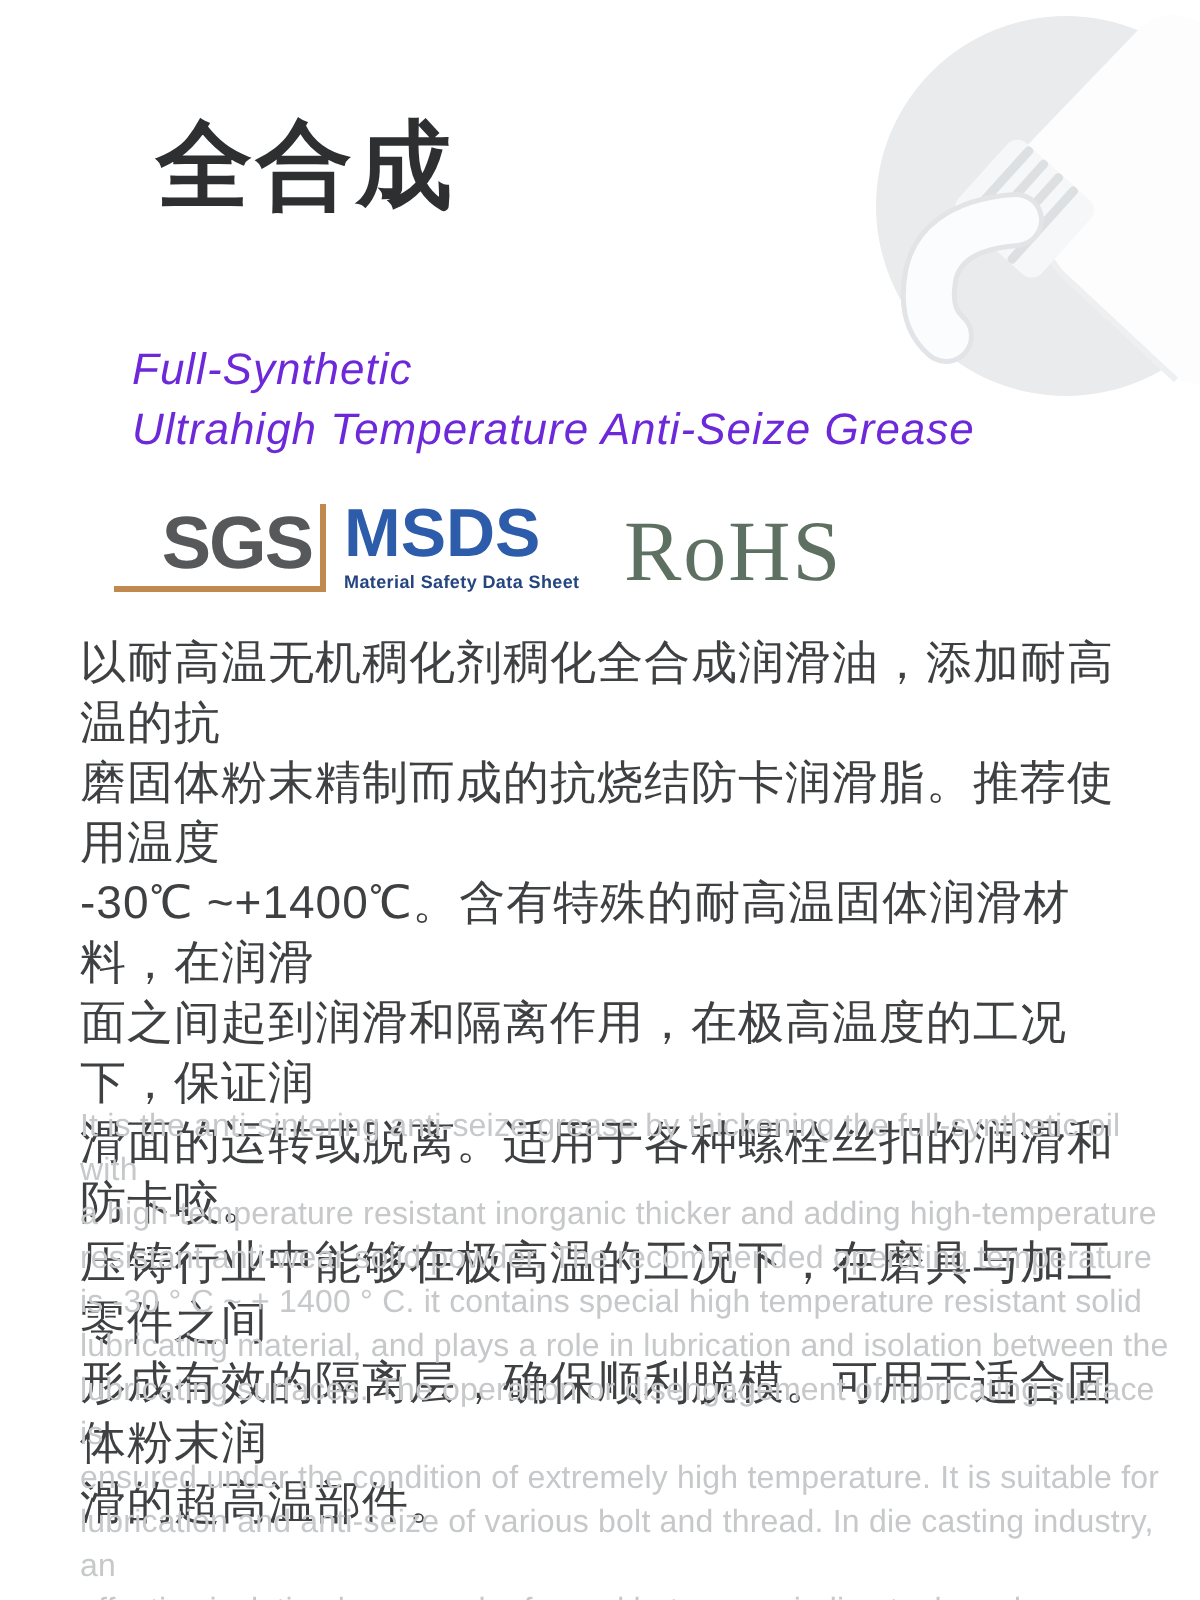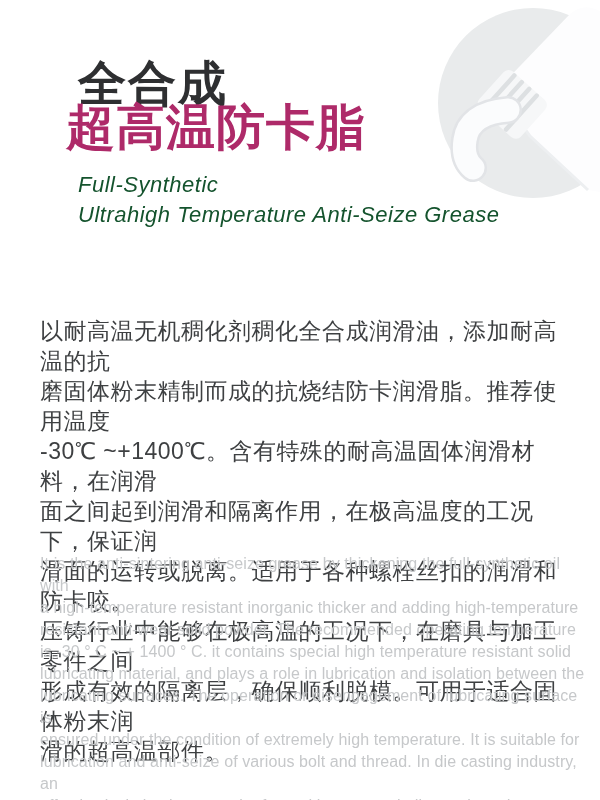--- a/index.html
+++ b/index.html
@@ -13,22 +13,22 @@
     position:absolute; left:66px; top:44px; margin:12px;
     font-size:48px; line-height:56px; color:#2e2f31;
     font-weight:600; letter-spacing:2px;
   }
   .title2 {
     position:absolute; left:66px; top:99px; margin:0;
     font-size:49px; line-height:56px; color:#ae2a69;
     font-weight:800; letter-spacing:1px;
   }
   .subtitle {
-    position:absolute; left:78px; top:170px; margin:0;
-    font-size:22px; line-height:30px; color:#14532d;
+    position:absolute; left:66px; top:170px; margin:0;
+    font-size:22px; line-height:30px; color:#6d28d9;
     font-style:italic; font-weight:500; letter-spacing:0.5px;
     white-space:pre-line;
   }
   .certs { position:absolute; left:57px; top:248px; width:380px; height:60px; }
   .sgs { position:absolute; left:0; top:4px; width:106px; height:44px; }
   .sgs-label {
     position:absolute; right:7px; top:0;
     font-size:37px; font-weight:700; color:#57585a;
     letter-spacing:-1px; line-height:40px;
   }
@@ -78,24 +78,37 @@
         <rect x="68" y="104" width="50" height="4.5" rx="2" fill="#dde0e2"></rect>
         <rect x="68" y="114" width="50" height="4.5" rx="2" fill="#dde0e2"></rect>
       </g>
 
       <path d="M 88 110 C 60 112 47 124 45 140 C 43 153 46 162 53 168" stroke="#e2e4e7" stroke-width="28" fill="none" stroke-linecap="round"></path>
       <path d="M 88 110 C 60 112 47 124 45 140 C 43 153 46 162 53 168" stroke="#fbfcfd" stroke-width="23" fill="none" stroke-linecap="round"></path>
     </svg>
   </div>
 
   <h1 class="title1">全合成</h1>
-  <h1 class="title2">超高温防卡脂</h1>
   <p class="subtitle">Full-Synthetic
 Ultrahigh Temperature Anti-Seize Grease</p>
 
+  <div class="certs">
+    <div class="sgs">
+      <span class="sgs-label">SGS</span>
+      <span class="sgs-h"></span>
+      <span class="sgs-v"></span>
+    </div>
+    <div class="msds">
+      <span class="msds-main">MSDS</span>
+      <span class="msds-sub">Material Safety Data Sheet</span>
+    </div>
+    <div class="rohs">
+      <span>RoHS</span>
+    </div>
+  </div>
 
   <p class="desc-cn">以耐高温无机稠化剂稠化全合成润滑油，添加耐高温的抗
 磨固体粉末精制而成的抗烧结防卡润滑脂。推荐使用温度
 -30℃ ~+1400℃。含有特殊的耐高温固体润滑材料，在润滑
 面之间起到润滑和隔离作用，在极高温度的工况下，保证润
 滑面的运转或脱离。适用于各种螺栓丝扣的润滑和防卡咬。
 压铸行业中能够在极高温的工况下，在磨具与加工零件之间
 形成有效的隔离层，确保顺利脱模。可用于适合固体粉末润
 滑的超高温部件。</p>
   <p class="desc-en">It is the anti-sintering anti-seize grease by thickening the full-synthetic oil with

